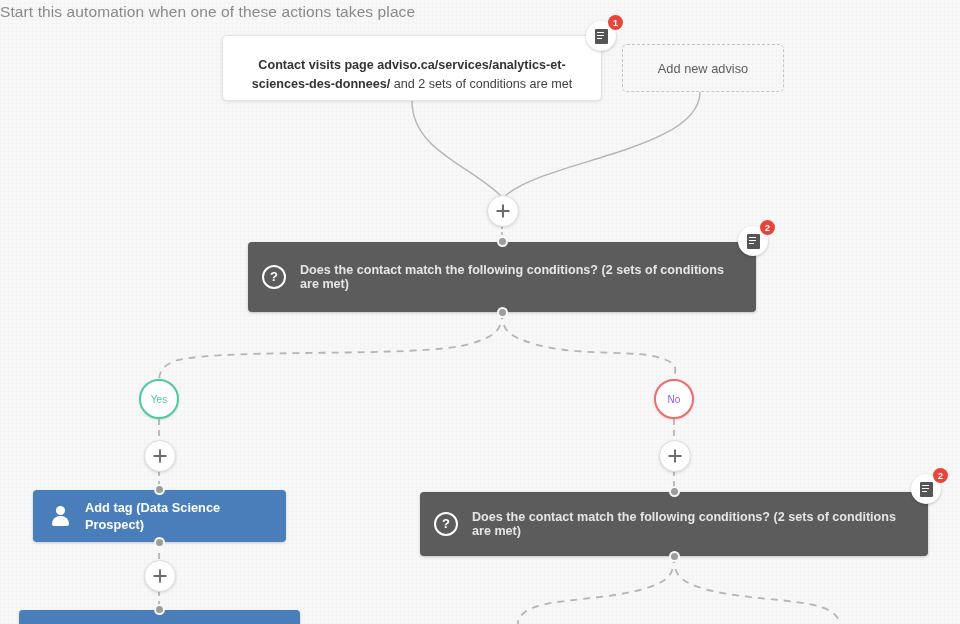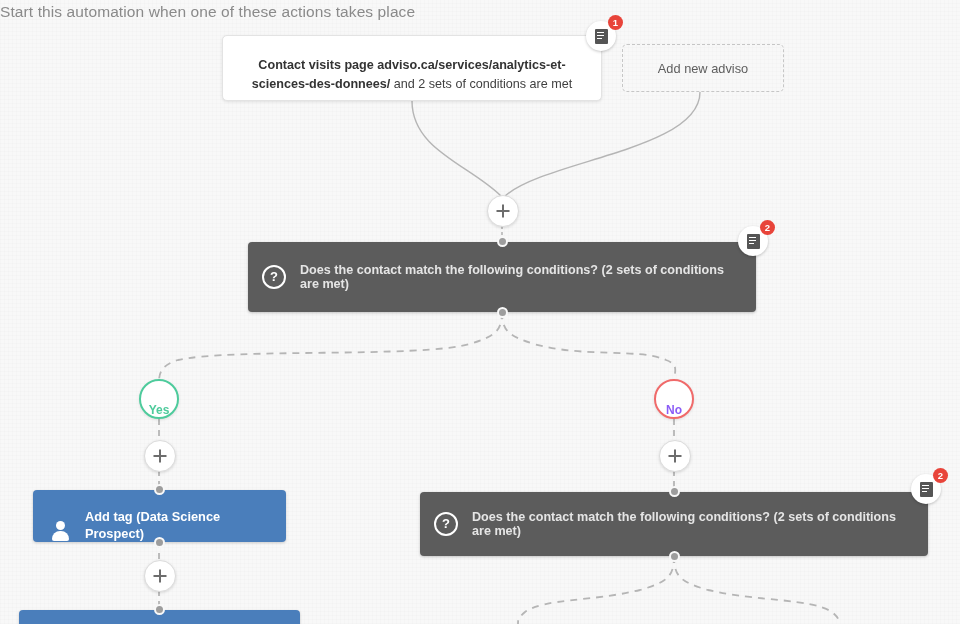--- a/index.html
+++ b/index.html
@@ -221,43 +221,43 @@
 
   
   .branch-node {
     position: absolute;
     width: 40px;
     height: 40px;
     border-radius: 50%;
     background: #ffffff;
     border: 2px solid #4ecb9c;
     display: flex;
-    align-items: flex-end;
+    align-items: center;
     justify-content: center;
-    font-size: 12px;
-    font-weight: 700;
+    font-size: 10px;
+    font-weight: 400;
     color: #4ecb9c;
     box-shadow: 0 1px 3px rgba(0,0,0,0.10);
     z-index: 6;
     box-sizing: border-box;
     cursor: pointer;
   }
   .branch-node.no {
     border-color: #f06a6a;
     color: #8b5cf6;
   }
 
   
   .action-box {
     position: absolute;
     background: #4a7ebb;
     border-radius: 4px;
     box-shadow: 0 1px 3px rgba(0,0,0,0.18);
     display: flex;
-    align-items: flex-end;
+    align-items: center;
     box-sizing: border-box;
     padding: 0 16px;
     z-index: 4;
     cursor: pointer;
   }
   .person-icon {
     flex: 0 0 auto;
     width: 22px;
     height: 22px;
     position: relative;

